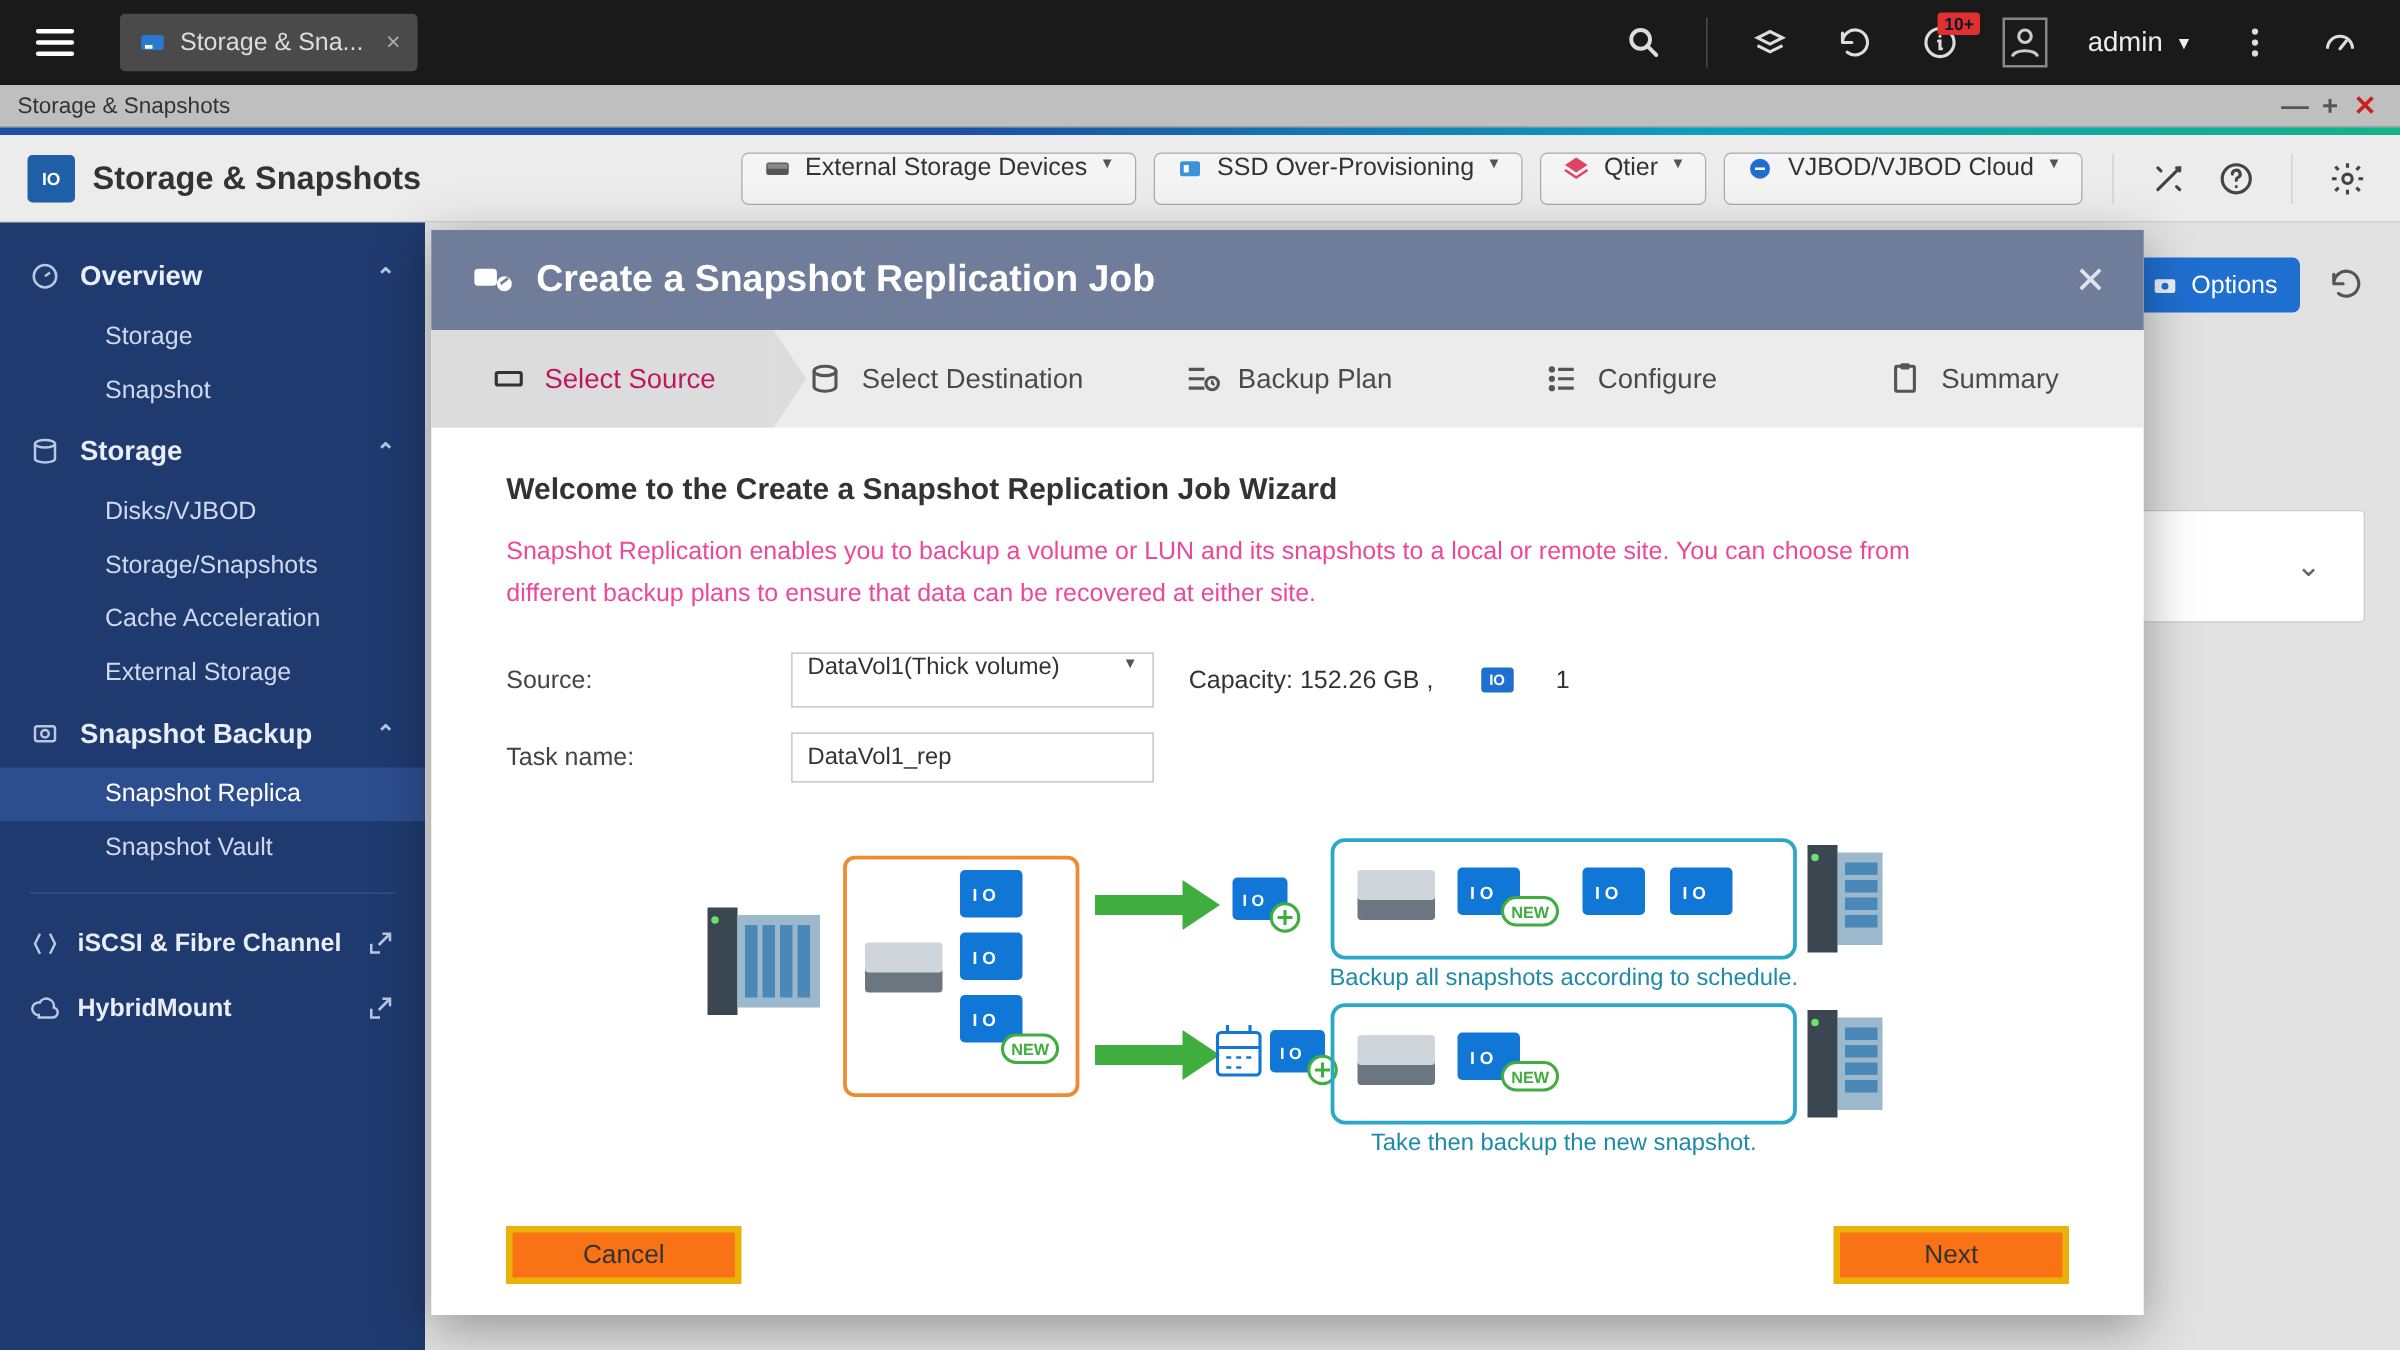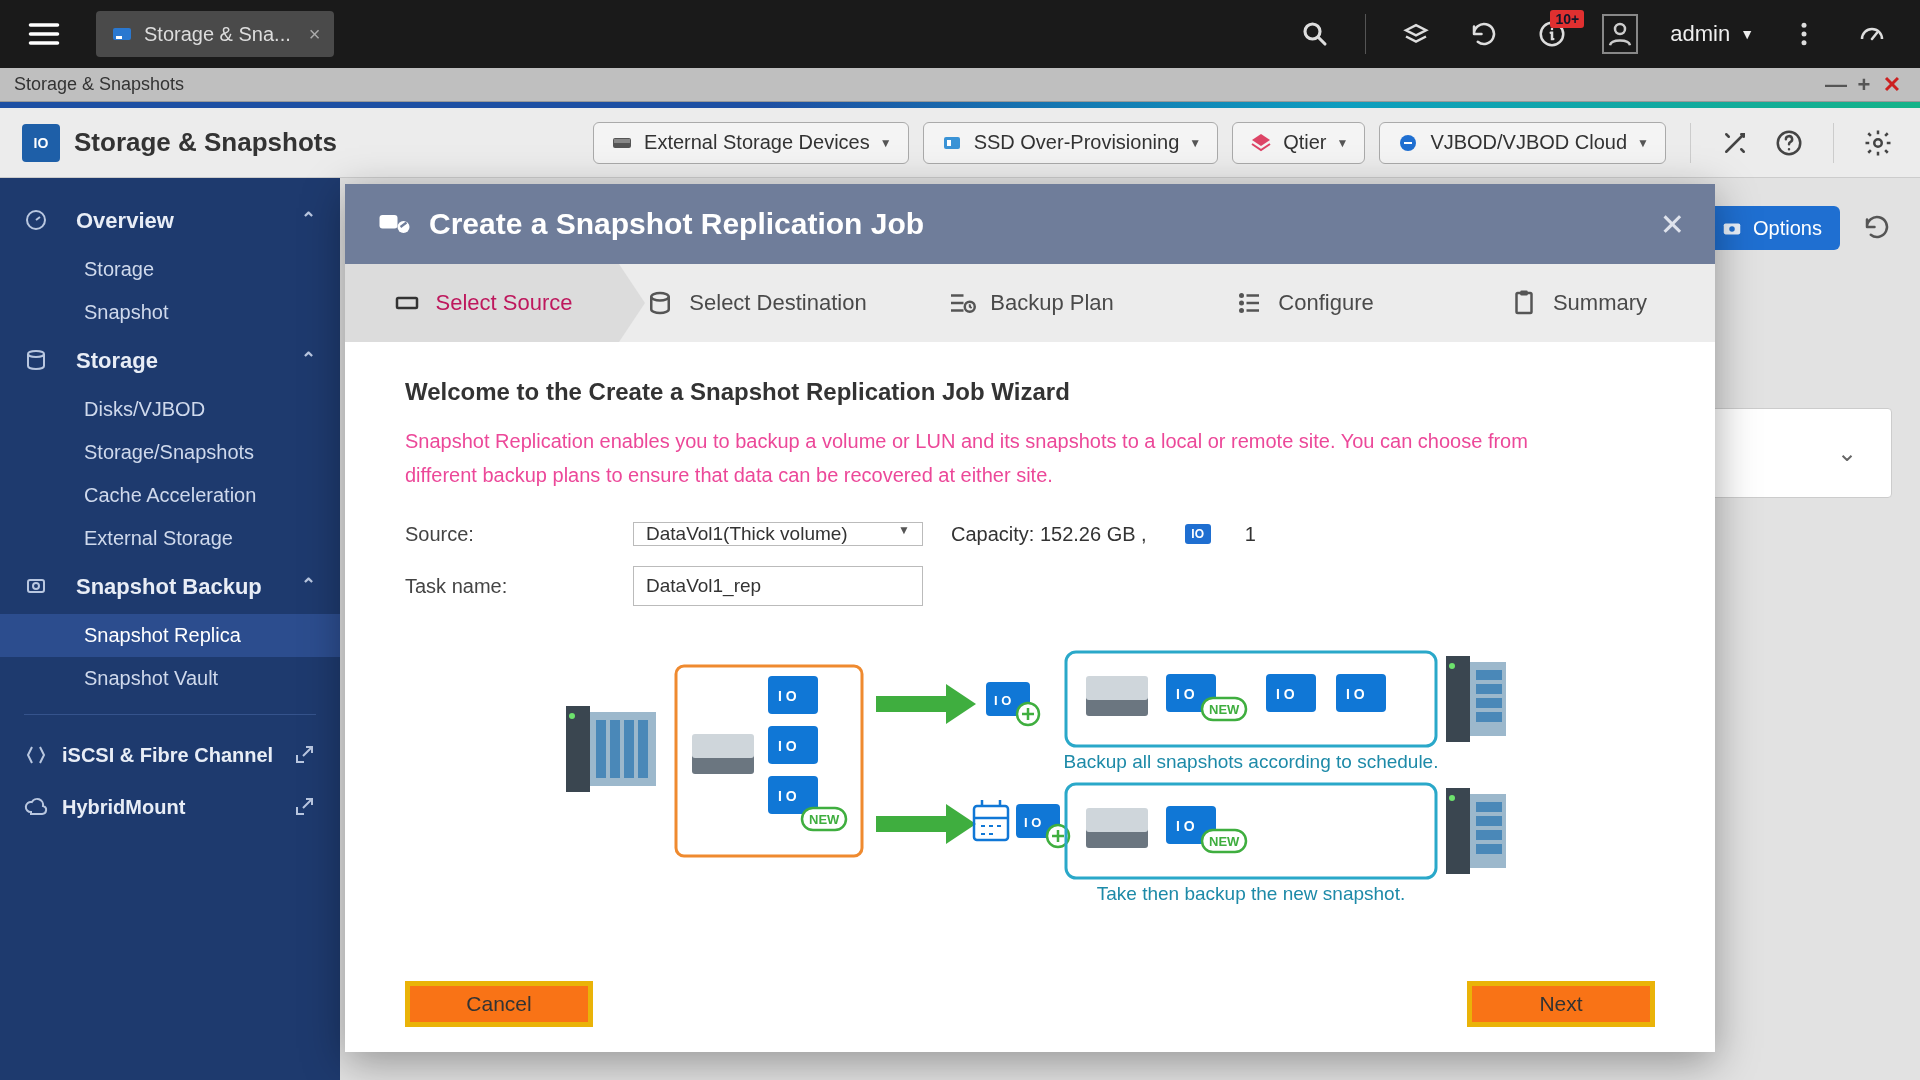--- a/index.html
+++ b/index.html
@@ -29,31 +29,31 @@
   .wctrl.close { color:#cc2020; }
 
   
   .header-stripe { height:6px; background:linear-gradient(90deg,#1d4fa3 0%, #1d4fa3 40%, #0d9dbf 70%, #14b388 100%); }
 
   
   .app-toolbar { height:70px; background:#ececec; border-bottom:1px solid #ccc; display:flex; align-items:center; padding:0 22px; gap:14px;}
   .app-title { display:flex; align-items:center; gap:14px; font-size:26px; font-weight:bold; color:#333;}
   .app-title .ap-icon { width:38px; height:38px; background:#1e5fa8; border-radius:4px; display:flex; align-items:center; justify-content:center; color:#fff; font-size:14px; font-weight:bold;}
   .app-toolbar .spacer { flex:1; }
-  .tb-btn { height:42px; border:1px solid #aaa; background:#f4f4f4; border-radius:6px; padding:0 16px; display:flex; align-items:center; gap:10px; font-size:20px; color:#333; cursor:pointer;}
+  .tb-btn { height:42px; border:1px solid #aaa; background:#f4f4f4; border-radius:6px; padding:0 16px; display:flex; align-items:flex-start; gap:10px; font-size:20px; color:#333; cursor:pointer;}
   .tb-btn .ic { width:24px; height:24px; display:flex; align-items:center; justify-content:center;}
   .tb-btn .dd { font-size:12px; color:#555;}
   .tb-sep { width:1px; height:40px; background:#ccc; margin:0 10px;}
   .tb-iconbtn { width:40px; height:40px; display:flex; align-items:center; justify-content:center; cursor:pointer; color:#444;}
   .tb-iconbtn svg { width:30px; height:30px; }
 
   
   .body { display:flex; height:calc(1080px - 68px - 34px - 6px - 70px); }
   .sidebar { width:340px; background:#1e3a6e; color:#e8edf6; padding-top:16px; font-size:20px;}
-  .side-sec { display:flex; align-items:flex-start; padding:14px 24px; gap:28px; cursor:pointer;}
+  .side-sec { display:flex; align-items:center; padding:14px 24px; gap:16px; cursor:pointer;}
   .side-sec .exp { margin-left:auto; font-size:18px; color:#b9c7e0;}
   .side-sec.bold { font-weight:bold; font-size:22px;}
   .side-sub { padding:10px 24px 10px 84px; color:#cfd9ec; cursor:pointer;}
   .side-sub.active { background:#2c4d8e; color:#fff;}
   .side-divider { height:1px; background:#35538c; margin:14px 24px;}
   .side-ext { display:flex; align-items:center; gap:14px; padding:14px 24px;}
   .side-ext .ext-icon { margin-left:auto; }
   .side-ic { width:24px; height:24px; display:flex; align-items:center; justify-content:center; color:#b9c7e0;}
 
   
@@ -73,21 +73,21 @@
   .wstep .ws-ic { width:30px; height:30px; display:flex; align-items:center; justify-content:center;}
   .wstep.active::after{
     content:""; position:absolute; right:-26px; top:0; width:0; height:0;
     border-top:39px solid transparent; border-bottom:39px solid transparent; border-left:26px solid #dcdcdc; z-index:2;
   }
   .modal-body { flex:1; padding:36px 68px 10px 60px; color:#333;}
   .mb-title { font-size:24px; font-weight:bold; margin-bottom:18px;}
   .mb-desc { font-size:20px; line-height:1.7; color:#ec4899; max-width:1150px; margin-bottom:30px;}
   .form-row { display:flex; align-items:center; gap:28px; margin-bottom:20px;}
   .form-label { width:200px; font-size:20px; color:#444;}
-  .select { width:290px; height:24px; border:1px solid #bbb; background:#fff; display:flex; padding:0 12px; font-size:19px; color:#333; justify-content:space-between; cursor:pointer;}
+  .select { width:290px; height:44px; border:1px solid #bbb; background:#fff; display:flex; padding:0 12px; font-size:19px; color:#333; justify-content:space-between; cursor:pointer;}
   .textinput { width:290px; height:40px; border:1px solid #bbb; background:#fff; padding:0 12px; font-size:19px; color:#333;}
   .cap-text { font-size:20px; color:#333;}
   .cap-icon { width:26px; height:20px; background:#1f6fd1; color:#fff; font-size:12px; font-weight:bold; display:inline-flex; align-items:center; justify-content:center; border-radius:3px; margin:0 6px 0 10px;}
 
   
   .illus { margin-top:20px; display:flex; justify-content:center;}
 
   .modal-footer { height:96px; display:flex; align-items:center; padding:0 60px; gap:20px;}
   .modal-footer .spacer{flex:1;}
   .mbtn { min-width:188px; height:46px; border:5px solid #eab308; background:#f97316; font-size:21px; color:#333; cursor:pointer;}

